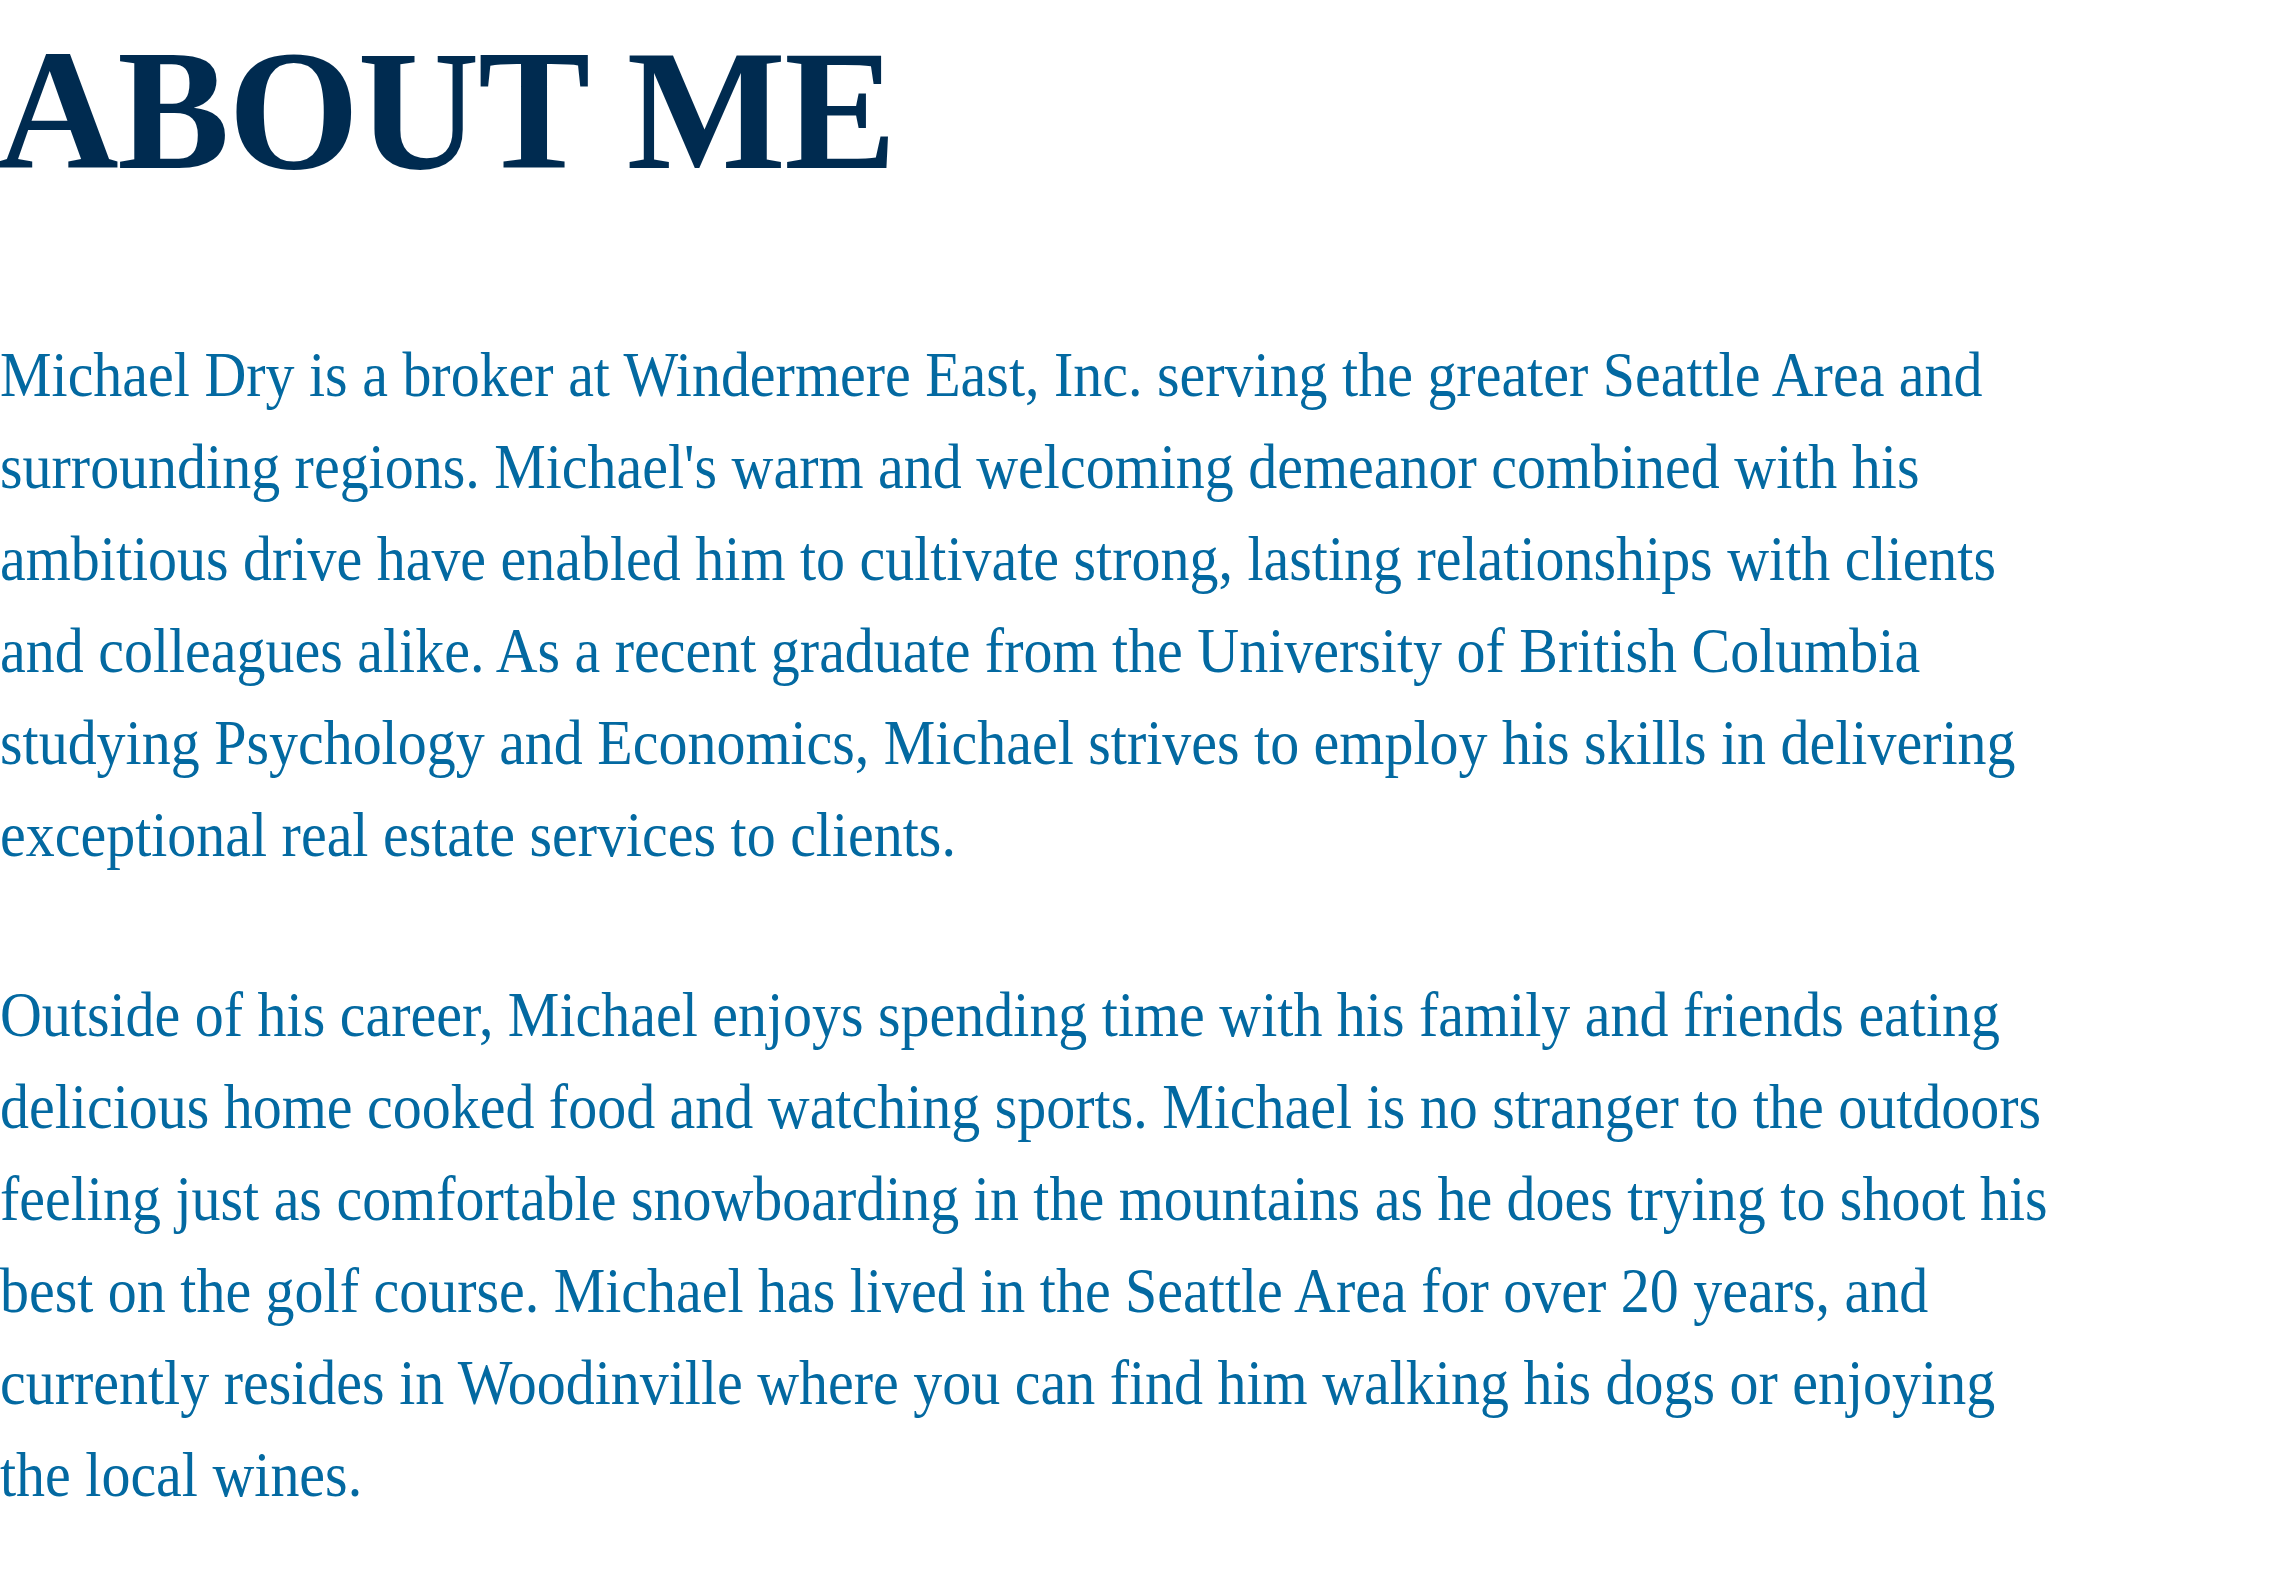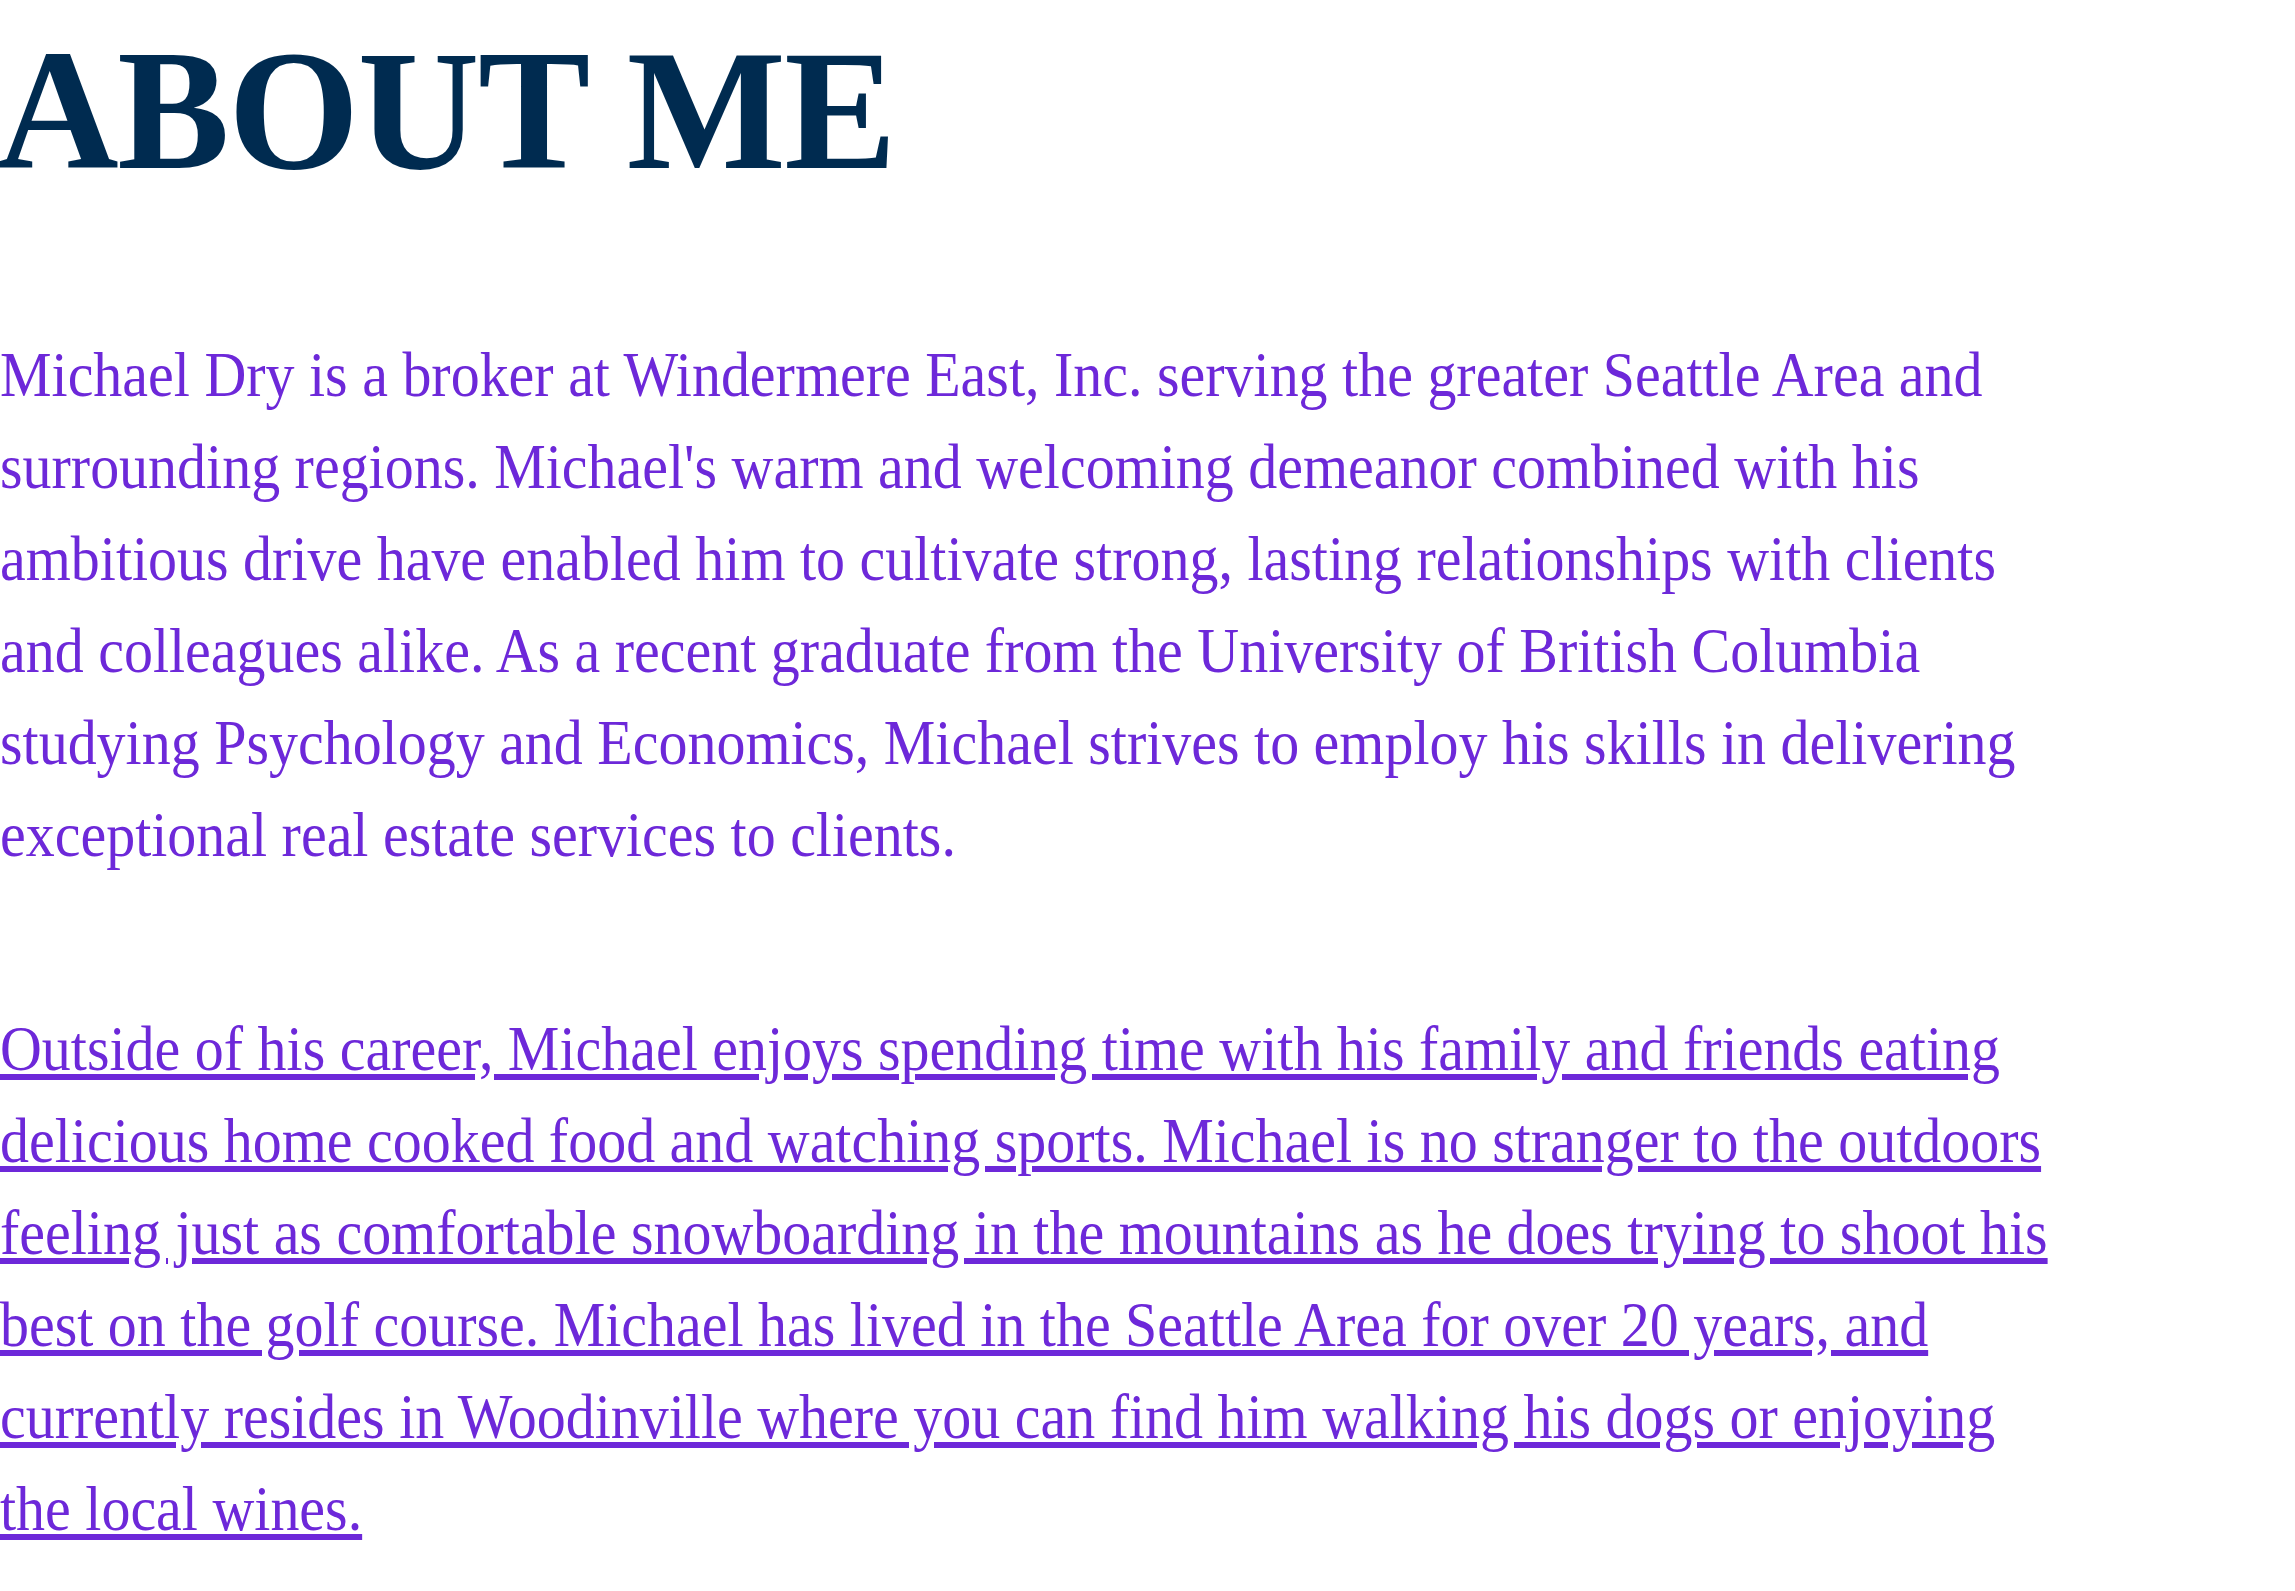--- a/index.html
+++ b/index.html
@@ -29,24 +29,24 @@
     transform-origin: left top;
     transform: scaleX(0.985);
   }
   .bio {
     position: absolute;
     left: 0;
     width: 1917px;
     font-family: "Liberation Serif", "DejaVu Serif", serif;
     font-weight: normal;
     font-size: 63px;
-    color: #6d28d9;
+    color: #0369a1;
   }
   .bio-paragraph-1 { top: 329px; }
-  .bio-paragraph-2 { top: 1003px; text-decoration: underline; }
+  .bio-paragraph-2 { top: 969px; }
   .bio-line {
     display: block;
     height: 92px;
     line-height: 92px;
     white-space: nowrap;
     transform-origin: left center;
   }
 </style>
 </head>
 <body>

